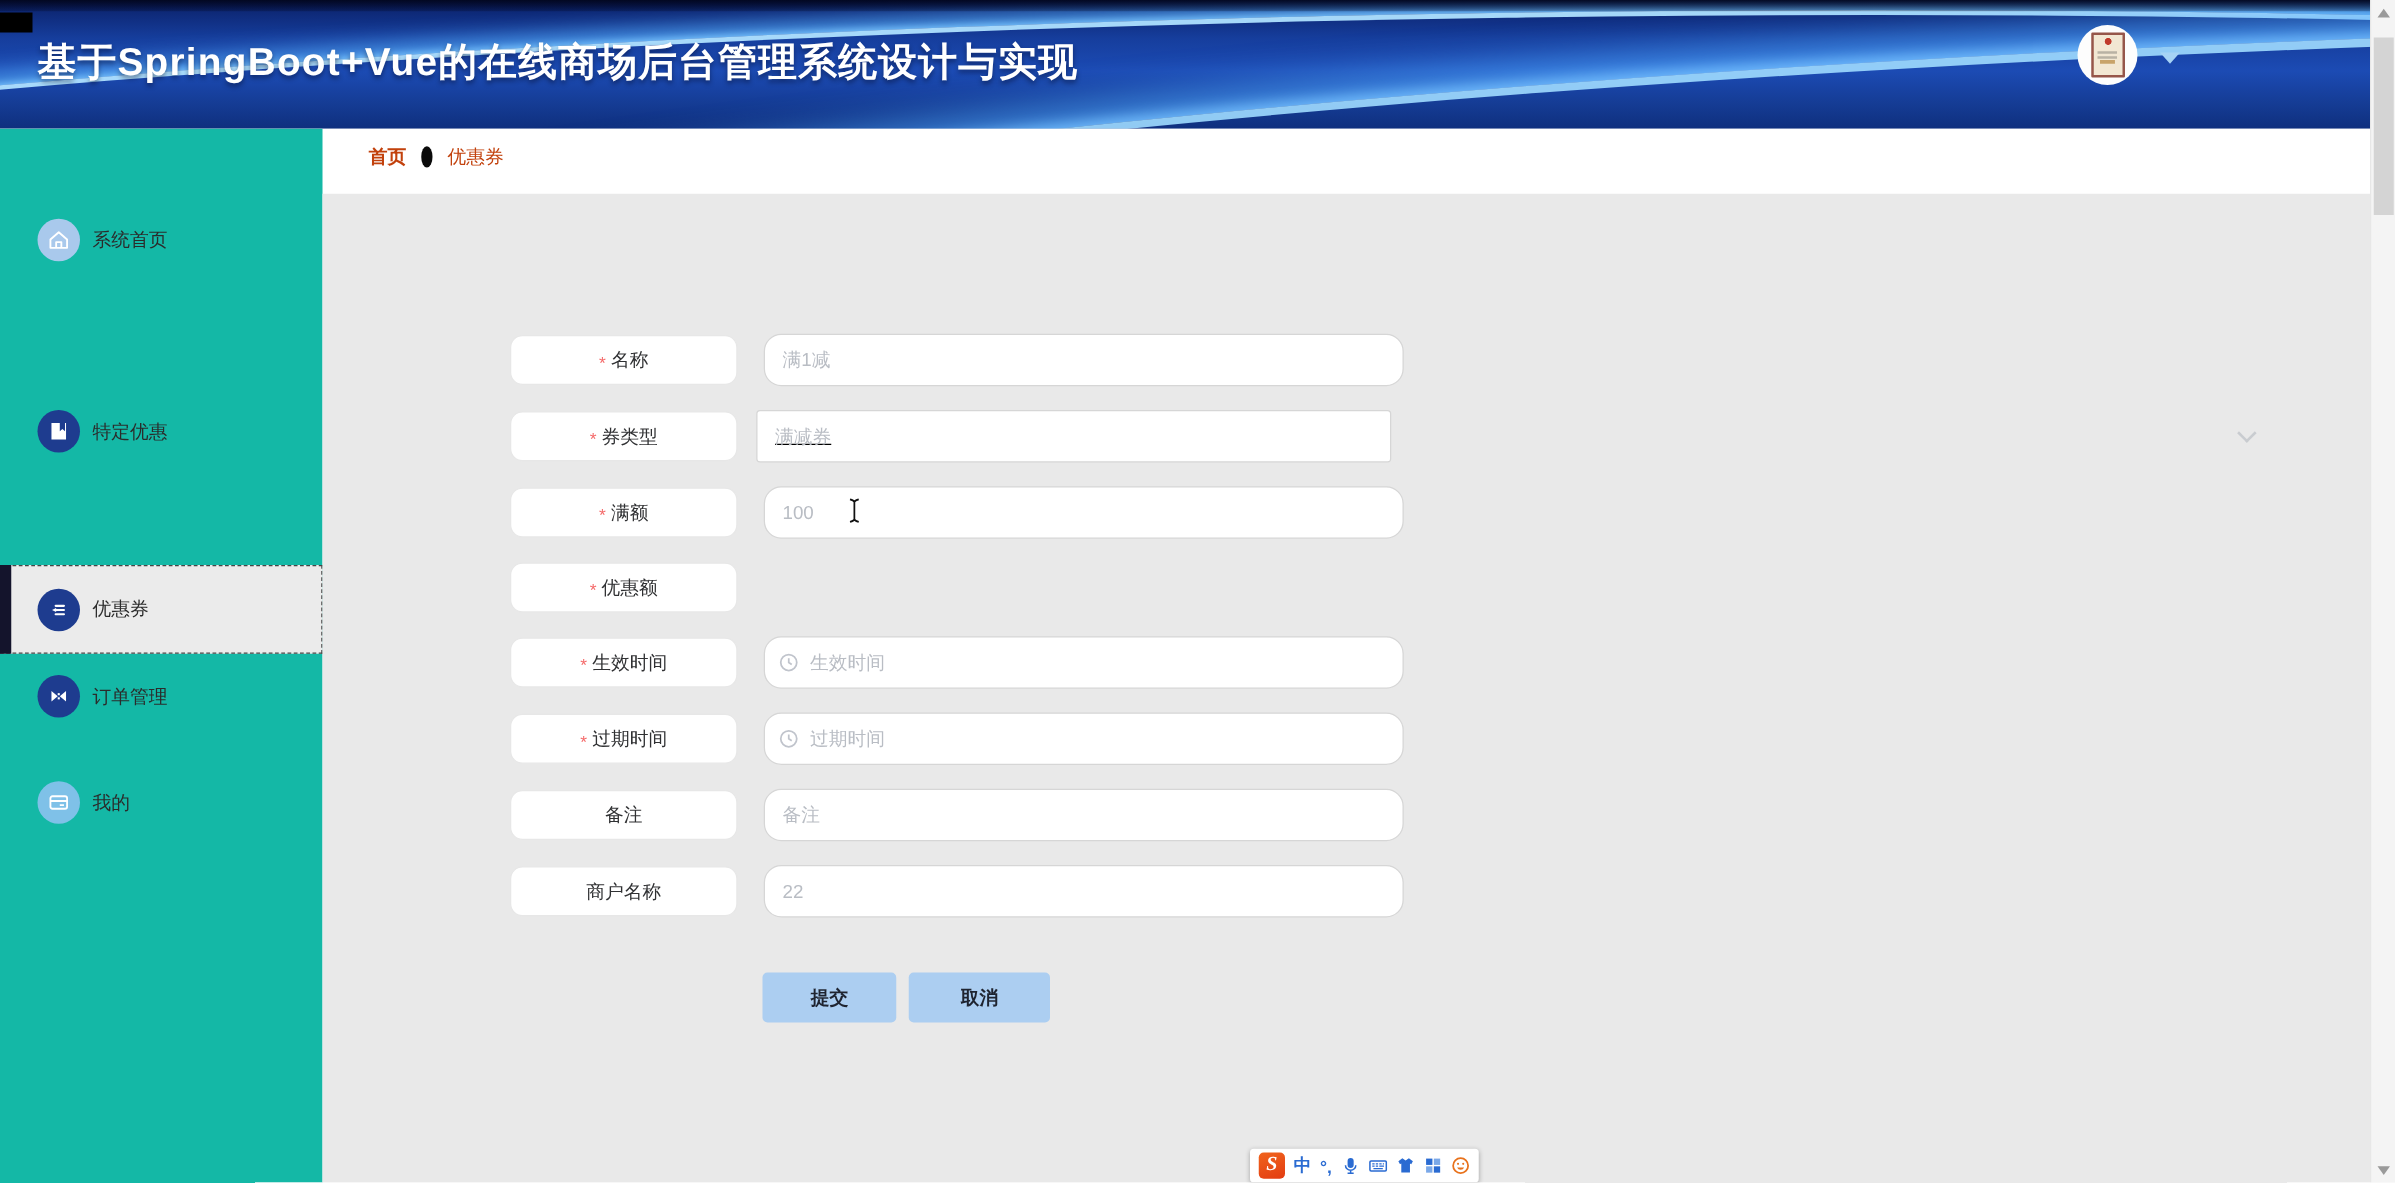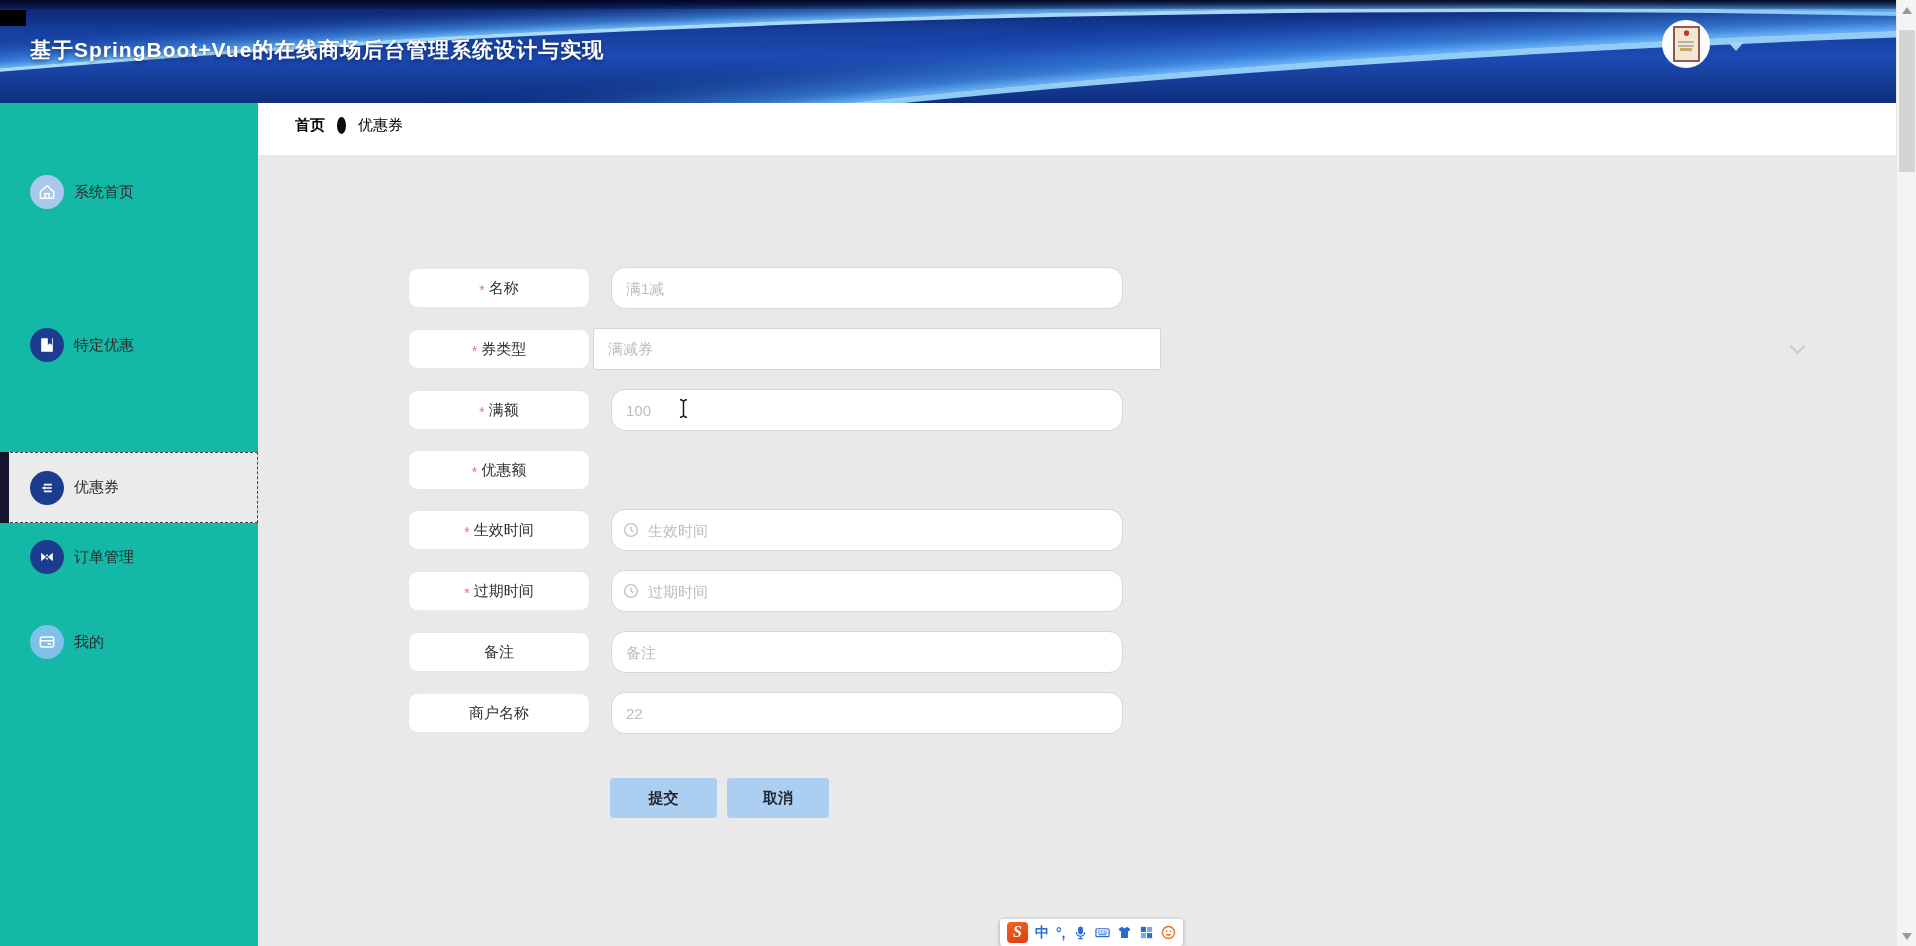--- a/index.html
+++ b/index.html
@@ -14,41 +14,41 @@
   .arcA { width:6000px; height:900px; left:-1500px; top:8px;
     border-top:4px solid rgba(175,226,255,.95);
     box-shadow:0 -6px 18px 3px rgba(90,180,255,.8), 0 -1px 6px rgba(210,245,255,.9); }
   .arcB { width:6400px; height:1040px; left:-600px; top:18px;
     border-top:7px solid rgba(160,220,255,.9);
     box-shadow:0 -12px 30px 6px rgba(80,170,255,.75), 0 -3px 10px rgba(200,240,255,.9); }
   .top-strip { position:absolute; left:0; top:0; width:100%; height:9px;
     background:linear-gradient(180deg,rgba(2,6,30,.95),rgba(2,6,30,.25)); }
   .corner-notch { position:absolute; left:0; top:10px; width:26px; height:16px; background:#000; }
   h1.title { position:absolute; left:30px; top:0; height:103px; line-height:100px;
-    color:#fff; font-size:21px; font-weight:700; letter-spacing:1px;
+    color:#fff; font-size:31px; font-weight:700; letter-spacing:1px;
     text-shadow:0 2px 4px rgba(0,0,20,.45); white-space:nowrap;text-align:right; }
   .user { position:absolute; left:1662px; top:18px; width:90px; height:60px; cursor:pointer; }
   .avatar { position:absolute; left:0; top:2px; width:48px; height:48px; border-radius:50%;
     background:#fdfdfd; overflow:hidden; display:flex; align-items:center; justify-content:center; }
   .cert { width:27px; height:36px; border:2px solid #96564a; border-radius:1px;
     background:
       radial-gradient(circle at 50% 16%, #c0392b 0 2.5px, transparent 3px),
       linear-gradient(#b9b2a4,#b9b2a4) 50% 42%/68% 2px no-repeat,
       linear-gradient(#b9b2a4,#b9b2a4) 50% 55%/68% 2px no-repeat,
       linear-gradient(#c8a36a,#c8a36a) 50% 70%/52% 3px no-repeat,
       #f2e7d3; }
   .caret-down { position:absolute; left:66px; top:24px; width:0; height:0;
     border-left:8px solid transparent; border-right:8px solid transparent;
     border-top:9px solid #a6d3f5; }
 
   
   .app-body { position:absolute; left:0; top:103px; right:20px; bottom:0; background:#fff; }
 
   .breadcrumb { position:absolute; left:295px; top:9px; height:26px;
-    display:flex; align-items:center; font-size:15px; color:#000000; }
+    display:flex; align-items:center; font-size:15px; color:#c2410c; }
   .breadcrumb .bc-home { font-weight:700; cursor:pointer; }
   .breadcrumb .sep { display:inline-block; width:9px; height:17px; border-radius:50%;
     background:#0b0b0b; margin:0 12px; }
 
   
   .sidebar { position:absolute; left:0; top:0; width:258px; height:100%; background:#14b8a6; }
   .side-item { position:absolute; left:0; width:258px; height:48px;
     display:flex; align-items:center; padding-left:30px; cursor:pointer; }
   .side-item .ic { width:34px; height:34px; border-radius:50%; flex:0 0 34px;
     display:flex; align-items:center; justify-content:center; }
@@ -69,31 +69,31 @@
     display:flex; align-items:center; justify-content:center; gap:4px;
     font-size:15px; color:#303133; }
   .req { color:#f56c6c; font-size:14px; transform:translateY(2px); }
   .input-wrap { position:relative; margin-left:21px; width:512px; }
   .input-wrap input { width:100%; height:42px; border:1px solid #d6d6d6; border-radius:14px;
     background:#fff; padding:0 14px; font-size:15px; color:#333; outline:none;
     font-family:"Liberation Sans", sans-serif; }
   .input-wrap input::placeholder { color:#b9bdc4; opacity:1; }
   .input-wrap.has-icon input { padding-left:36px; }
   .input-wrap .clock { position:absolute; left:12px; top:13px; width:16px; height:16px; }
-  .input-wrap.select-wrap { margin-left:3px; width:568px; }
+  .input-wrap.select-wrap { margin-left:15px; width:508px;text-decoration:underline; }
   .select-box { width:100%; height:42px; border:1px solid #d6d6d6; border-radius:3px; background:#fff;
     display:flex; align-items:center; padding:0 14px; font-size:15px; color:#b9bdc4; cursor:pointer; }
   .text-caret { position:absolute; left:33px; top:12px; width:1px; height:18px; background:#8a8a8a; }
 
   .btn-row { display:flex; gap:10px; margin-top:44px; margin-left:202px; }
   .btn { height:40px; border:none; border-radius:4px; background:#accef1;
     font-size:15px; font-weight:700; color:#1f2430; cursor:pointer;
     font-family:"Liberation Sans", sans-serif; }
   .btn.submit { width:107px; }
-  .btn.cancel { width:102px; }
+  .btn.cancel { width:113px; }
 
   
   .select-arrow { position:absolute; left:1534px; top:186px; width:11px; height:11px;
     border-right:2px solid #c9ccd0; border-bottom:2px solid #c9ccd0;
     transform:rotate(45deg); cursor:pointer; }
 
   
   .ibeam { position:absolute; left:677px; top:398px; pointer-events:none; }
 
   

